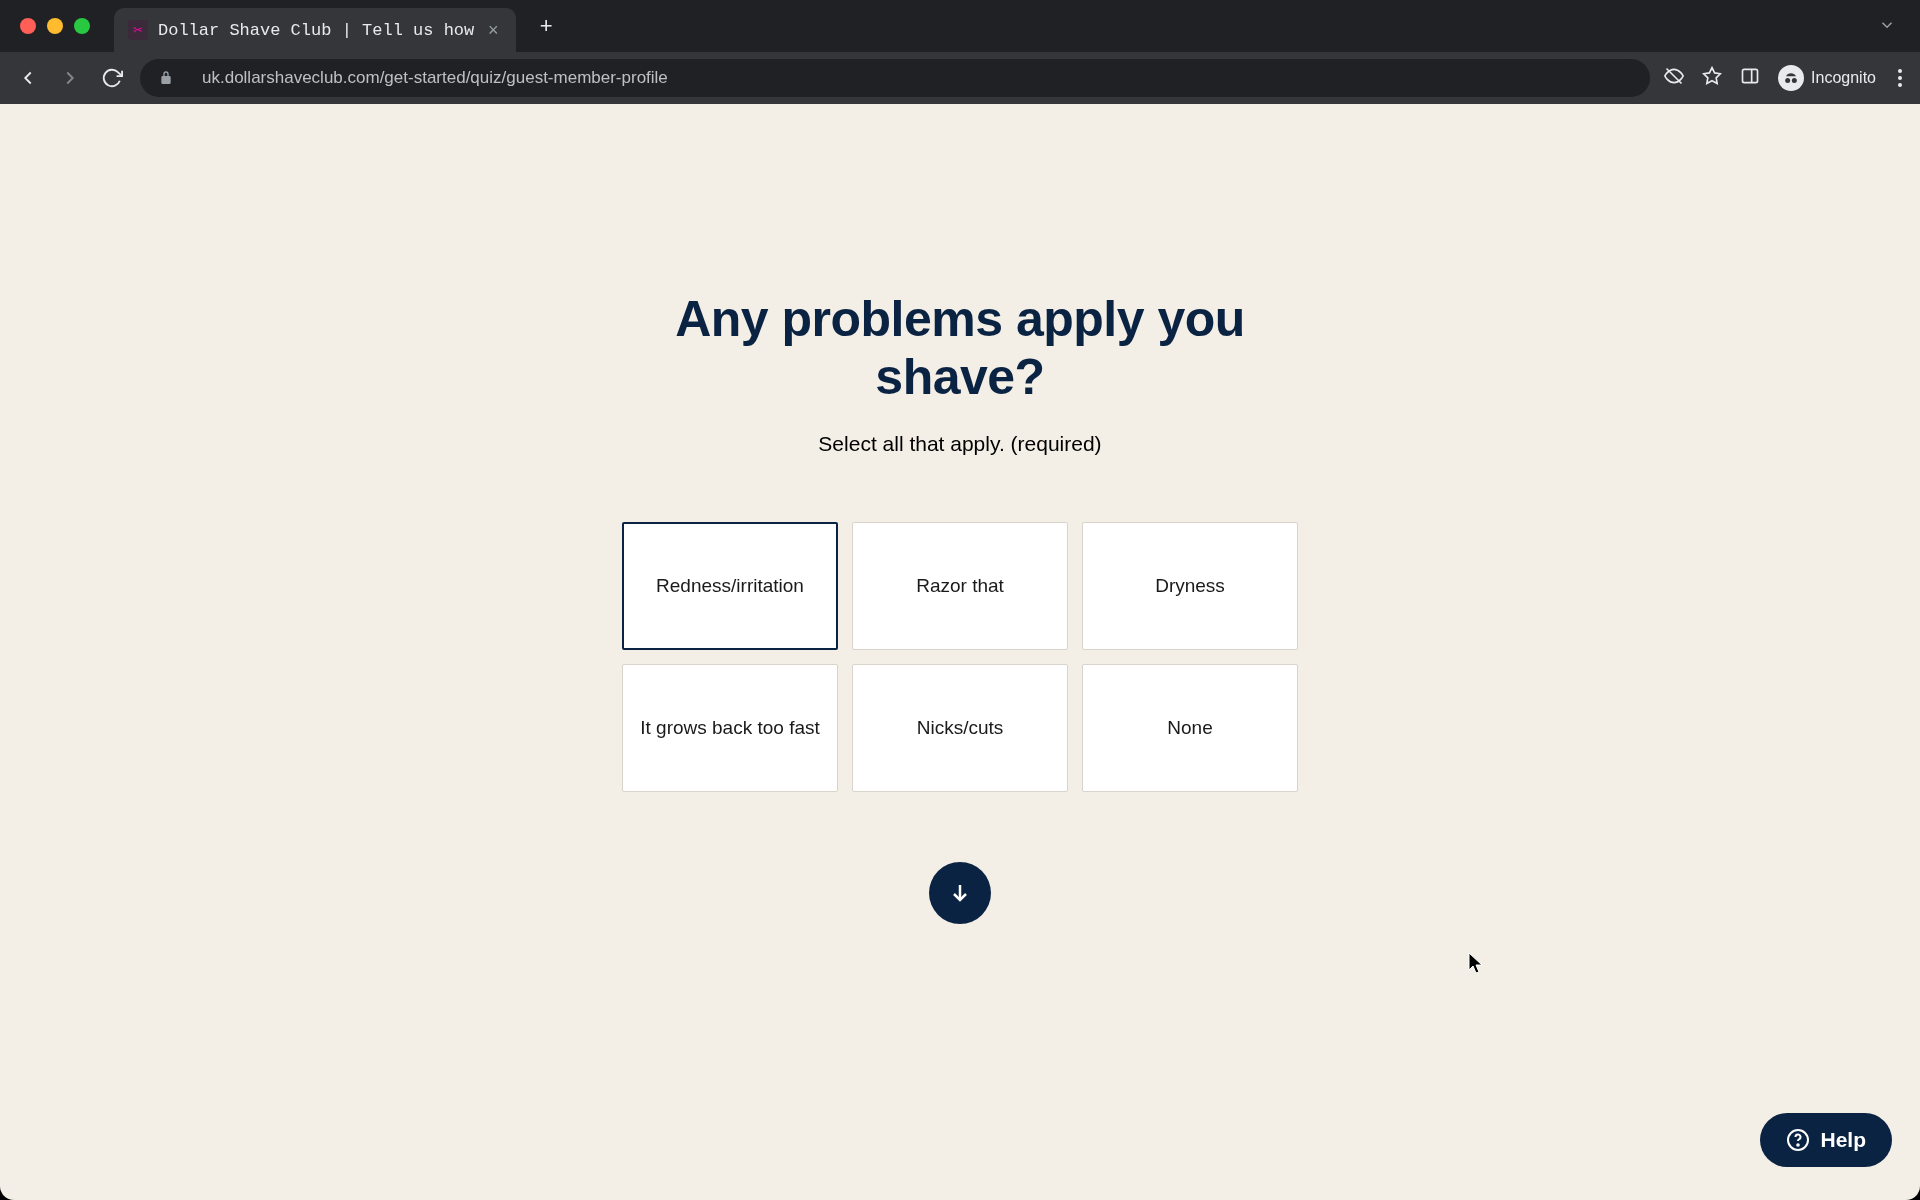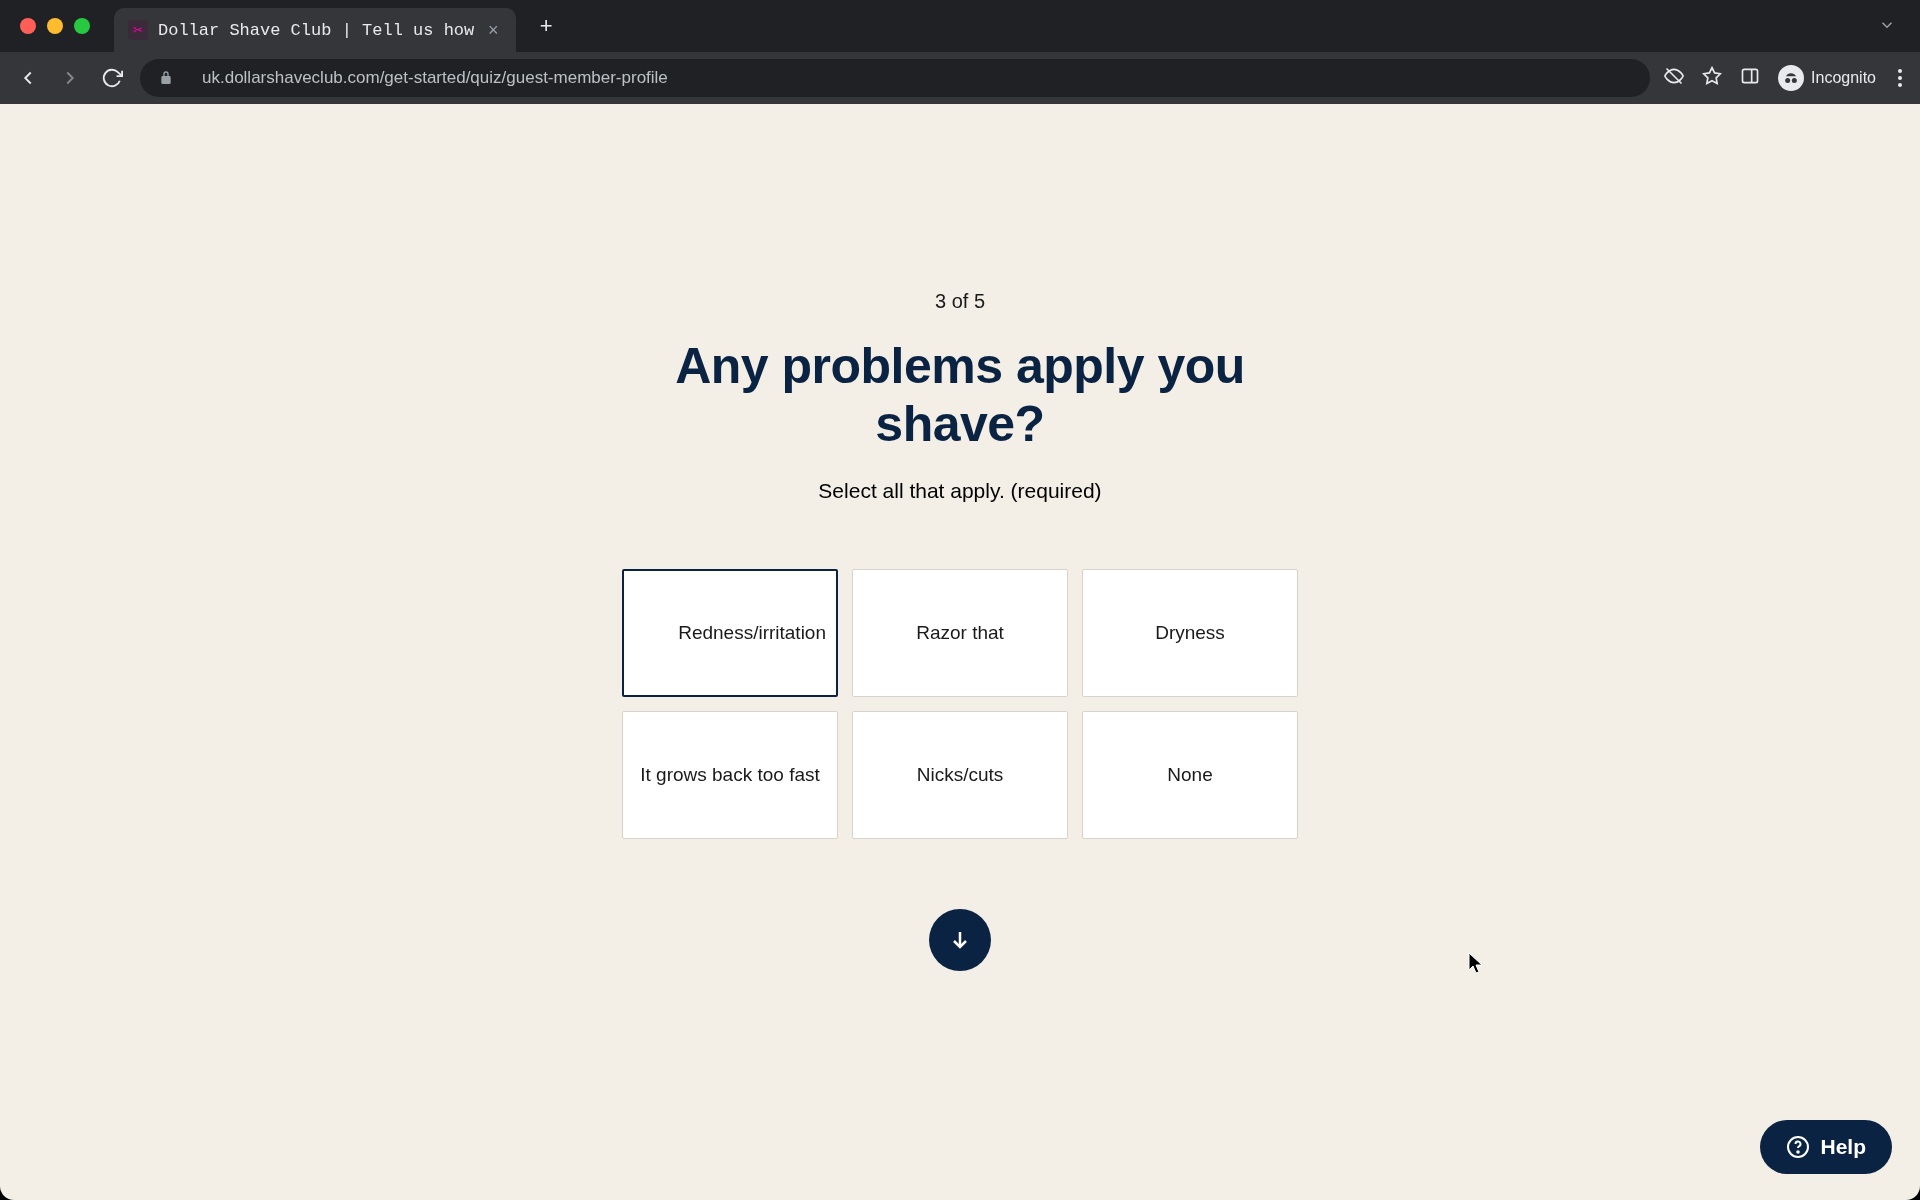--- a/index.html
+++ b/index.html
@@ -210,40 +210,39 @@
       justify-content: center;
       font-size: 19px;
       color: #1a1a1a;
       cursor: pointer;
       border-radius: 2px;
       padding: 0 10px;
       text-align: center;
     }
     .option-card.selected {
       border: 2px solid #0b2343;
-      justify-content: flex-end;
     }
     .next-btn {
       width: 62px;
       height: 62px;
       border-radius: 50%;
       background: #0b2343;
       display: flex;
       align-items: center;
       justify-content: center;
       margin: 0 auto;
       cursor: pointer;
       color: #fff;
     }
     .next-btn svg { width: 24px; height: 24px; }
 
     .help-badge {
       position: absolute;
       right: 28px;
-      bottom: 26px;
+      bottom: 33px;
       background: #0b2343;
       color: #fff;
       border-radius: 30px;
       height: 54px;
       padding: 0 26px;
       display: flex;
       align-items: center;
       gap: 10px;
       font-size: 21px;
       font-weight: 700;
@@ -340,21 +339,20 @@
         <span></span>
           <span></span>
           <span></span>
       </div>
     </div>
   </div>
 </div>
 
 <div class="page">
   <div class="quiz-wrap">
-    <div class="progress">3 of 5</div>
     <h1 class="question">Any problems apply you shave?</h1>
     <div class="instruction">Select all that apply. (required)</div>
 
     <div class="options-grid">
       <div class="option-card selected">
         <span>Redness/irritation</span>
       </div>
       <div class="option-card">
         <span>Razor that</span>
       </div>

